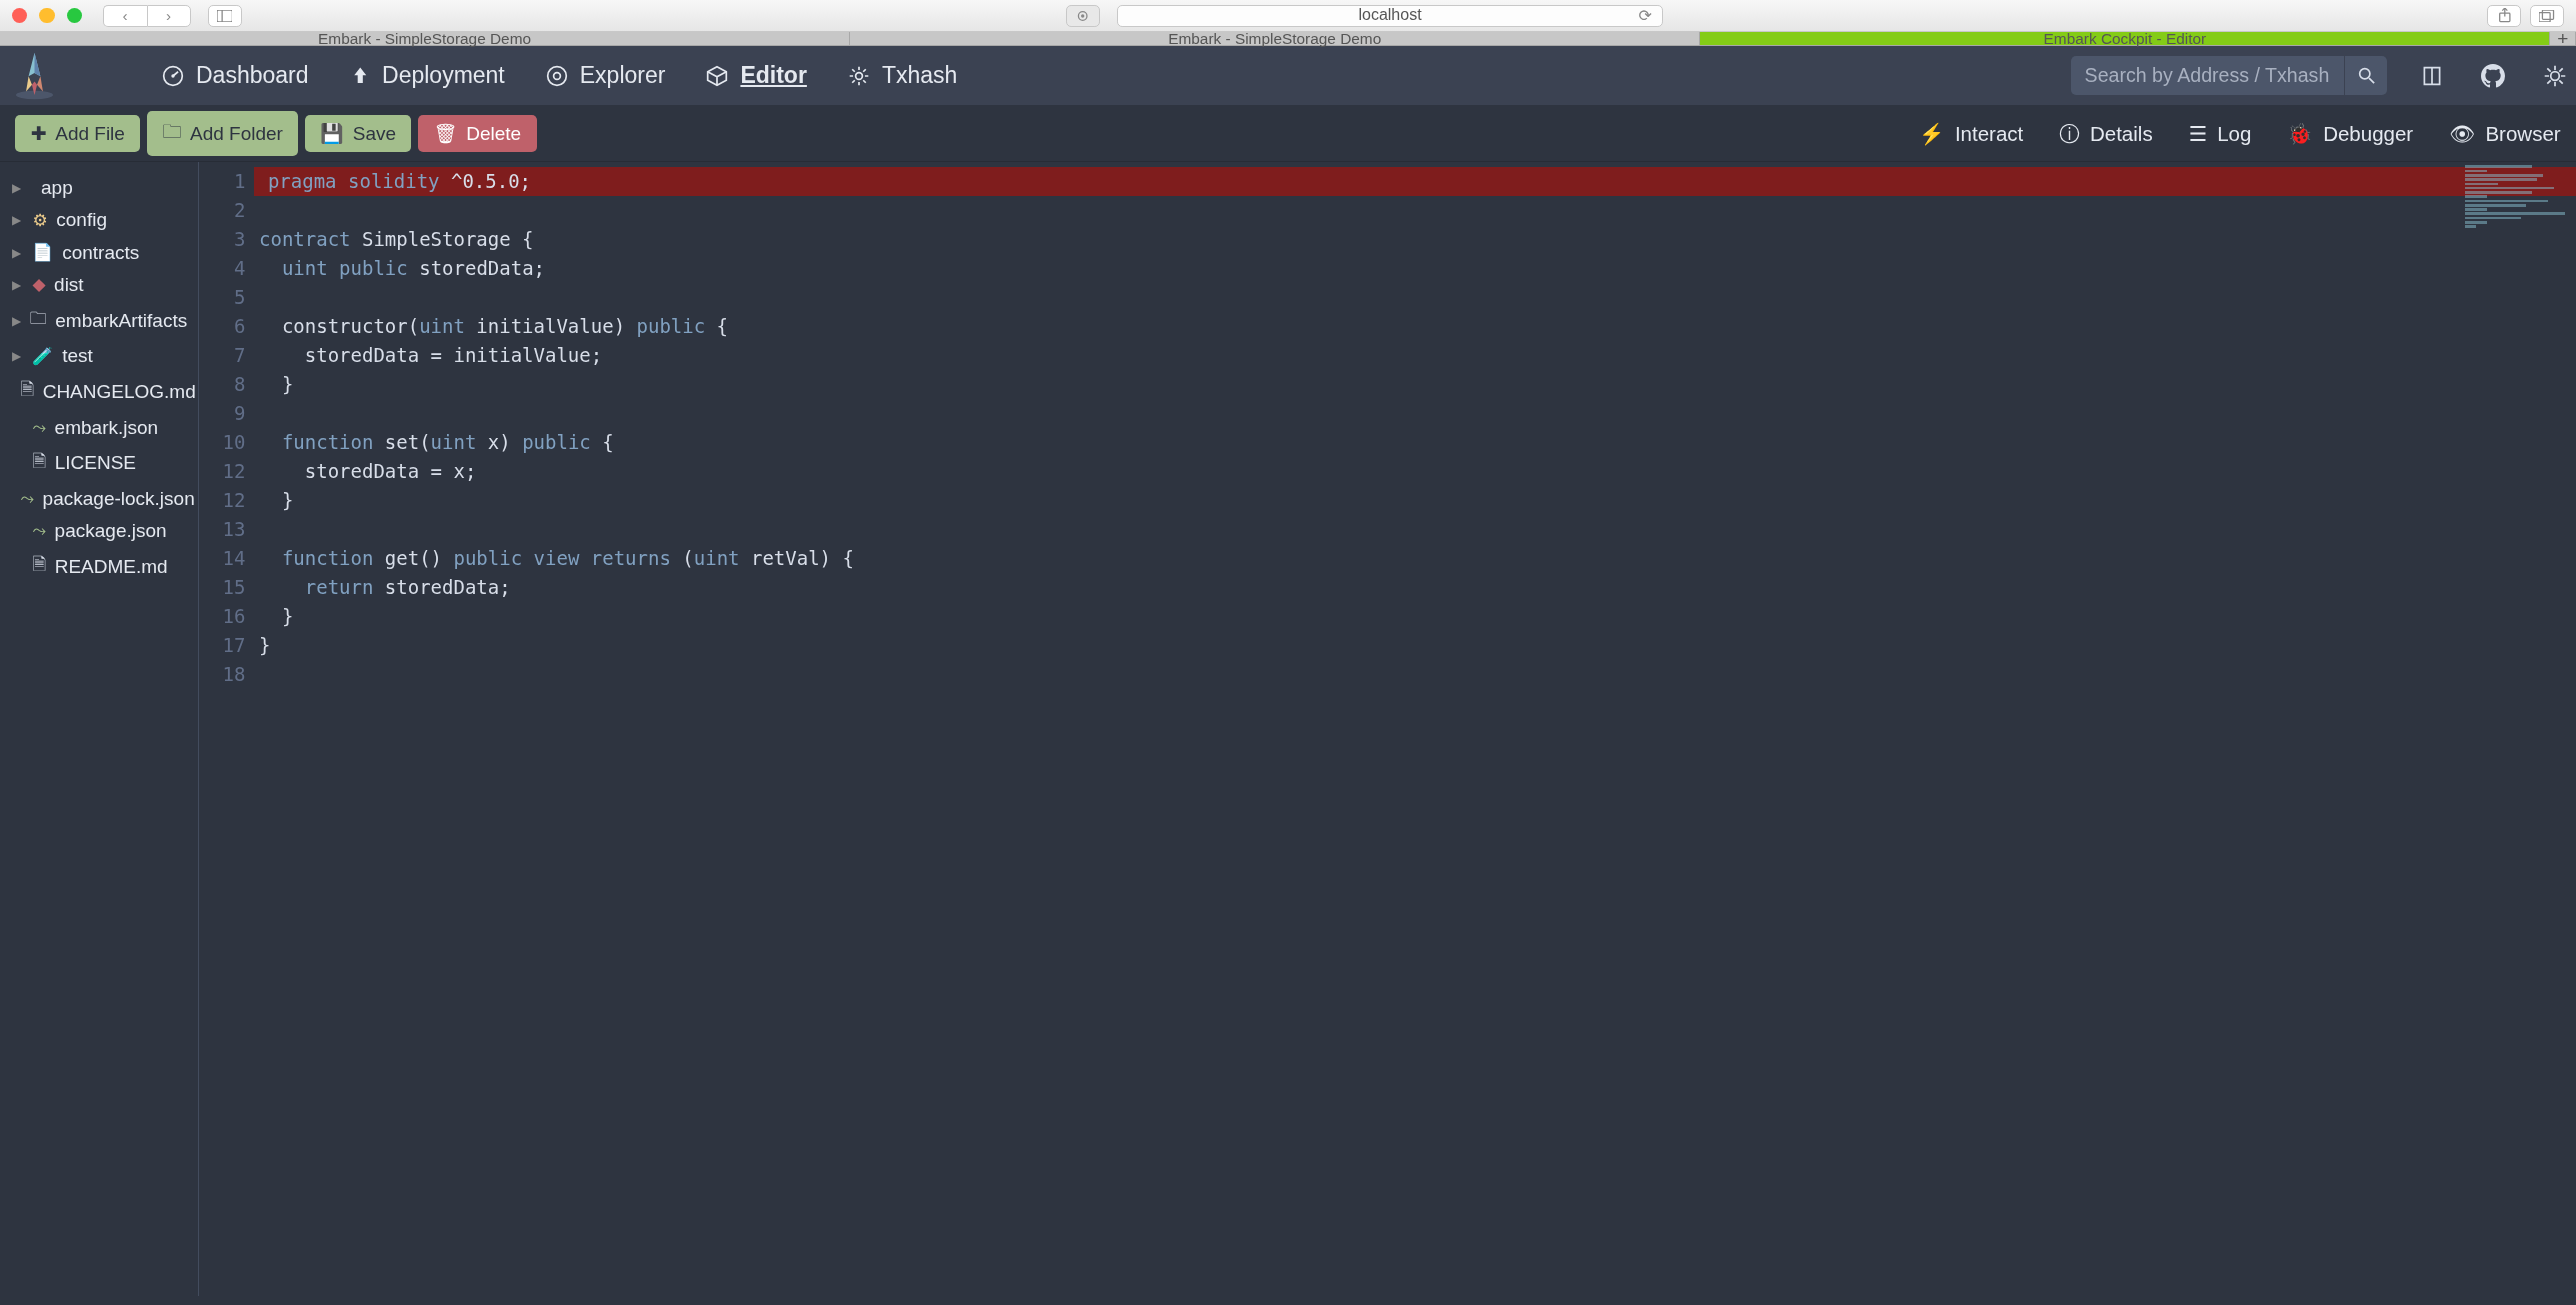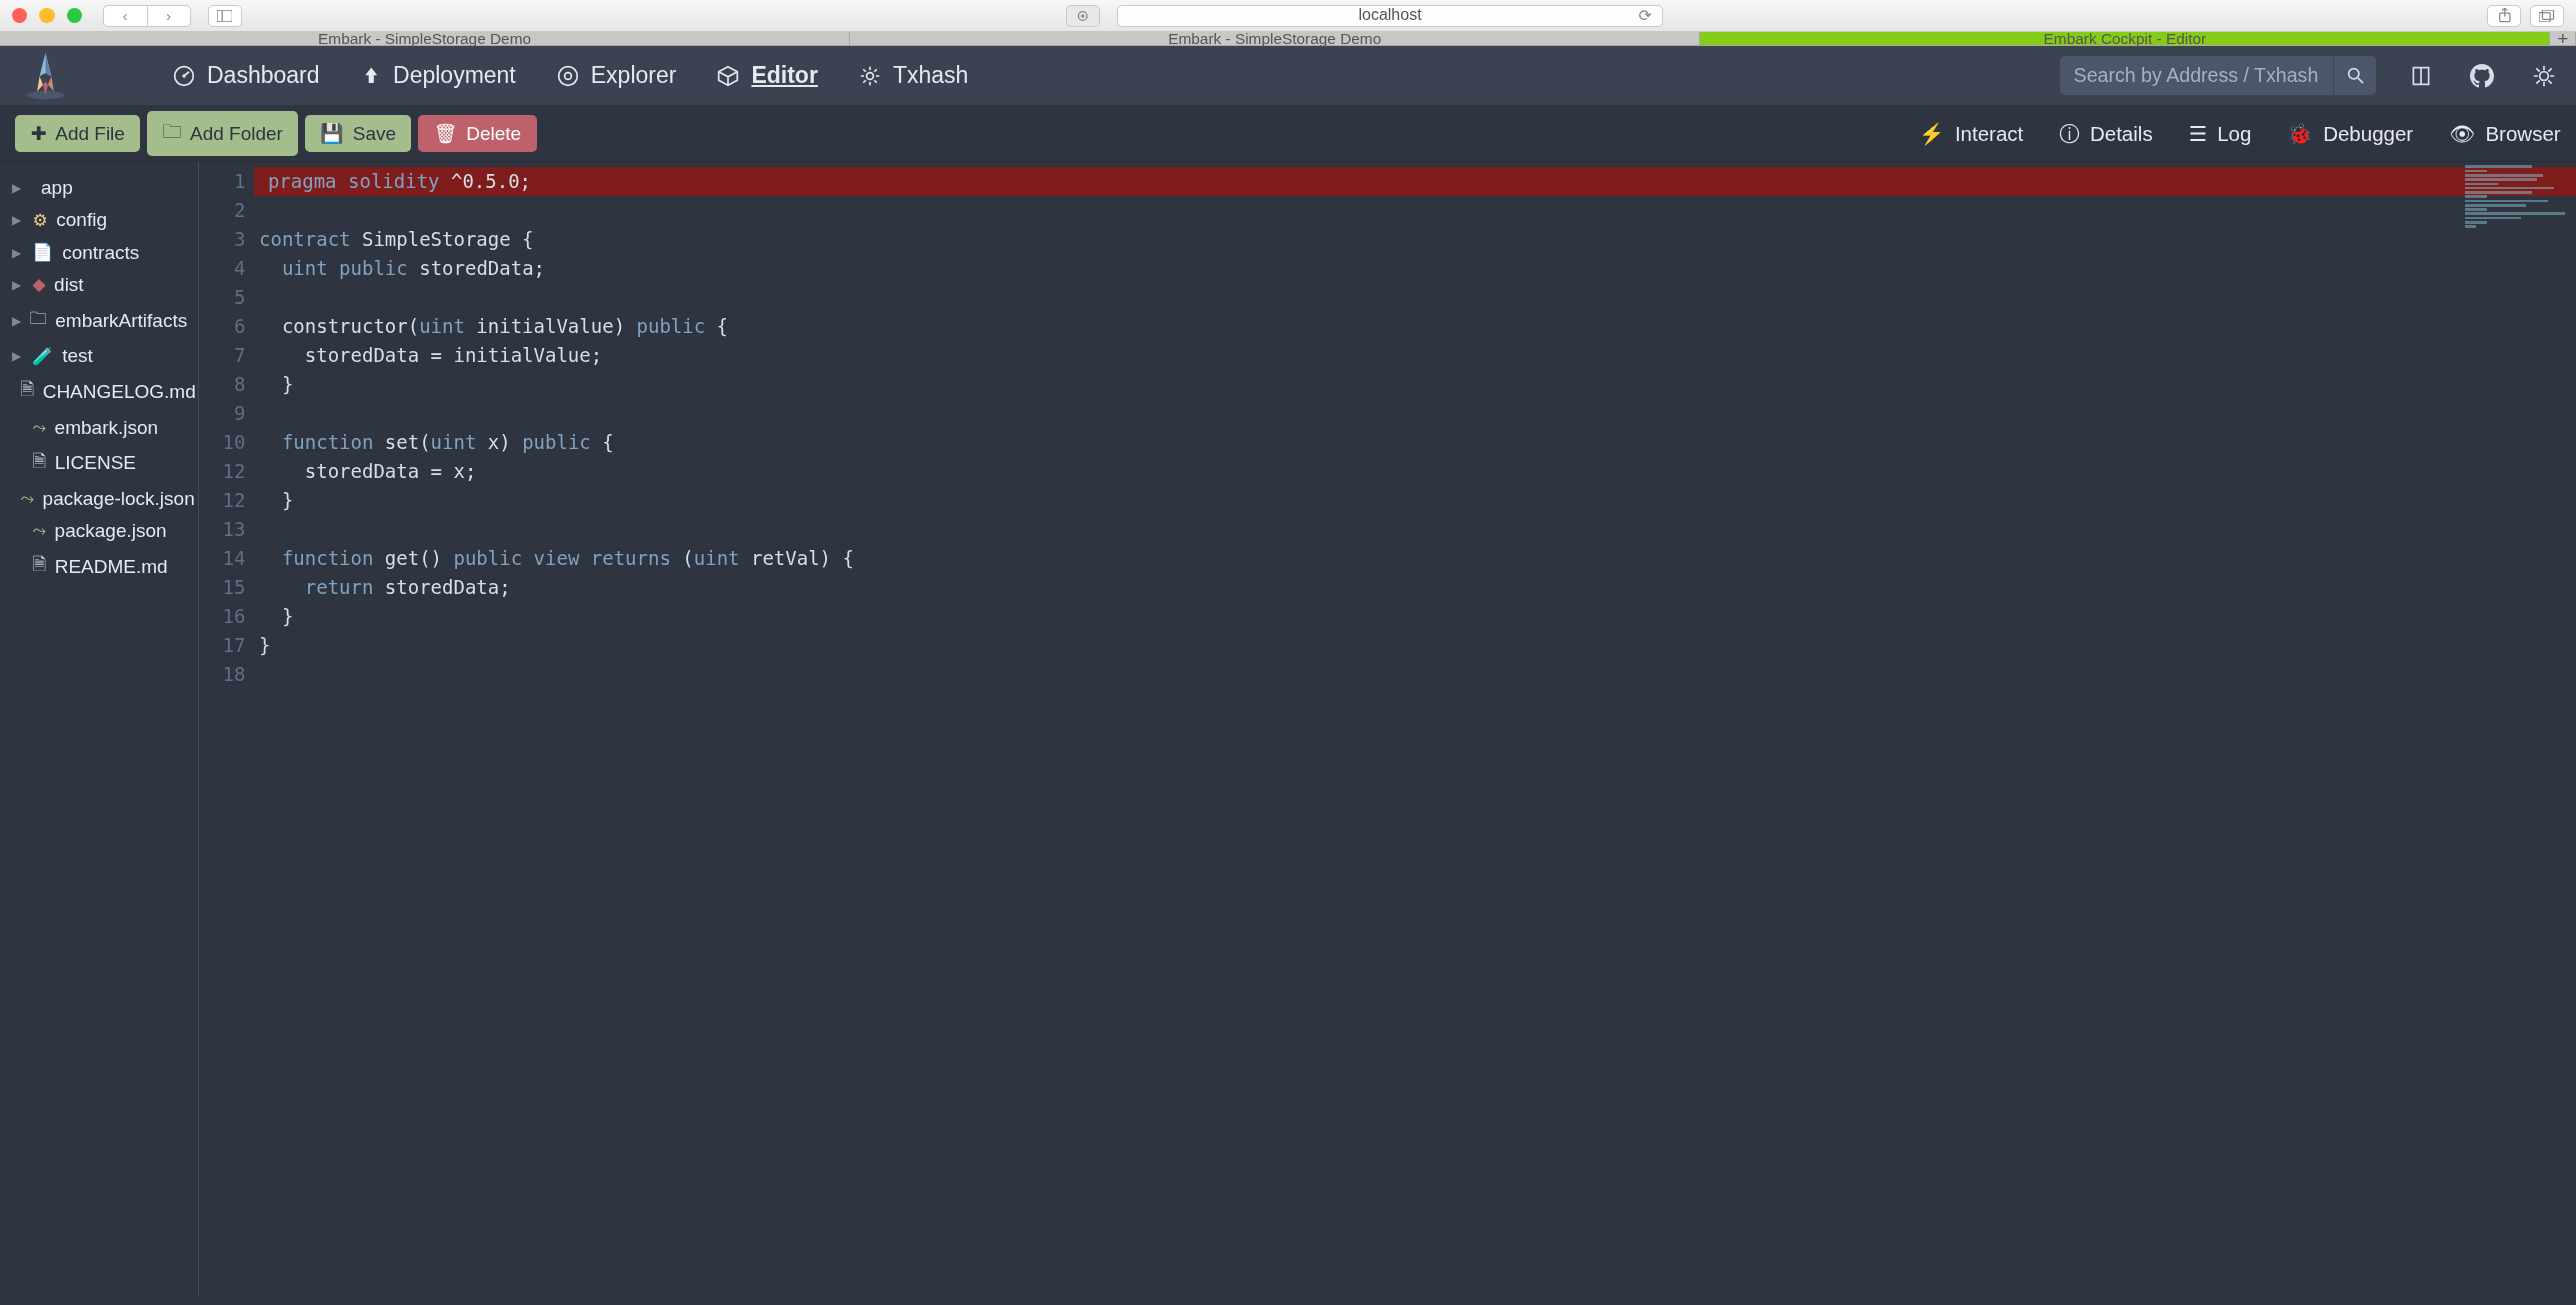--- a/index.html
+++ b/index.html
@@ -21,21 +21,21 @@
 .titlebar-right{display:flex;gap:8.5px;margin-left:auto;}
 .titlebar-right .tbtn{width:34px;height:22px;background:#fff;border:0.9px solid #c8c8c8;border-radius:5.1px;display:flex;align-items:center;justify-content:center;color:#888;}
 
 
 .browsertabs{height:14px;background:#c7c7c7;display:flex;border-bottom:0.9px solid #a8a8a8;}
 .btab{flex:1;display:flex;align-items:center;justify-content:center;font-size:15.4px;color:#555;border-right:0.9px solid #a8a8a8;background:#c7c7c7;}
 .btab.active{background:#84cc16;}
 .btab.add{flex:0 0 25.6px;font-size:19px;}
 
 
-.appnav{height:60px;background:#3b4252;display:flex;align-items:center;padding:0 20px;border-bottom:0.9px solid #2e3440;}
+.appnav{height:60px;background:#3b4252;display:flex;align-items:center;padding:0 9px;border-bottom:0.9px solid #2e3440;}
 .logo{width:51px;height:51px;display:flex;align-items:center;justify-content:center;}
 .navitems{display:flex;gap:41px;margin-left:102px;}
 .navitem{display:flex;align-items:center;gap:12px;font-size:23px;color:#e5e9f0;cursor:pointer;}
 .navitem.active{text-decoration:underline;font-weight:600;}
 .navitem .icon{font-size:20.5px;}
 .search-wrap{margin-left:auto;display:flex;}
 .searchbox{width:273px;height:39px;background:#4c566a;border:none;border-radius:5.1px 0 0 5.1px;padding:0 13.6px;font-size:19.6px;color:#d8dee9;}
 .searchbox::placeholder{color:#a8b0c0;}
 .searchbtn{width:43px;height:39px;background:#4c566a;border:none;border-left:0.9px solid #3b4252;border-radius:0 5.1px 5.1px 0;color:#d8dee9;font-size:17px;display:flex;align-items:center;justify-content:center;}
 .right-icons{display:flex;gap:38px;margin-left:34px;align-items:center;}

